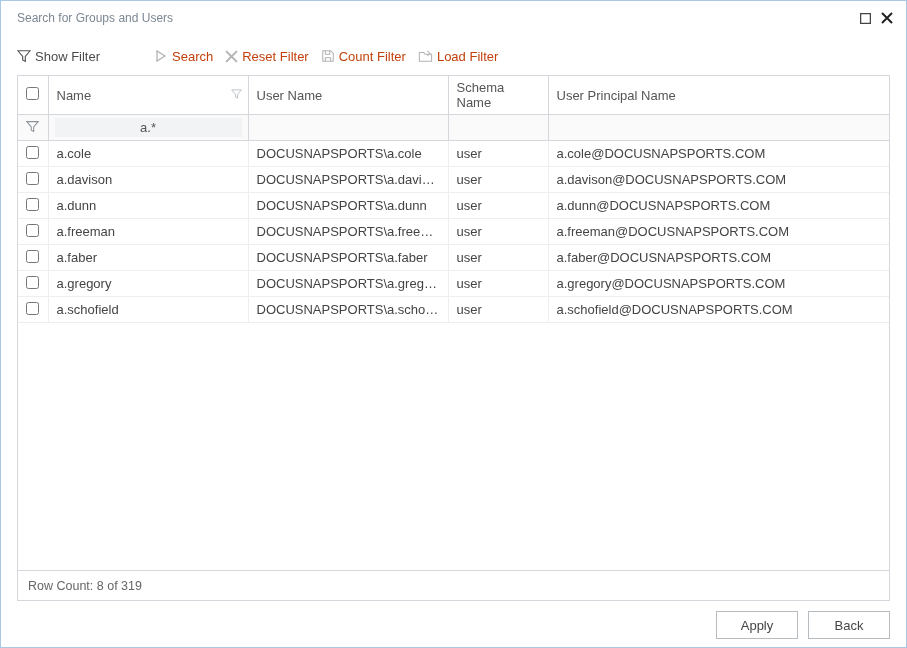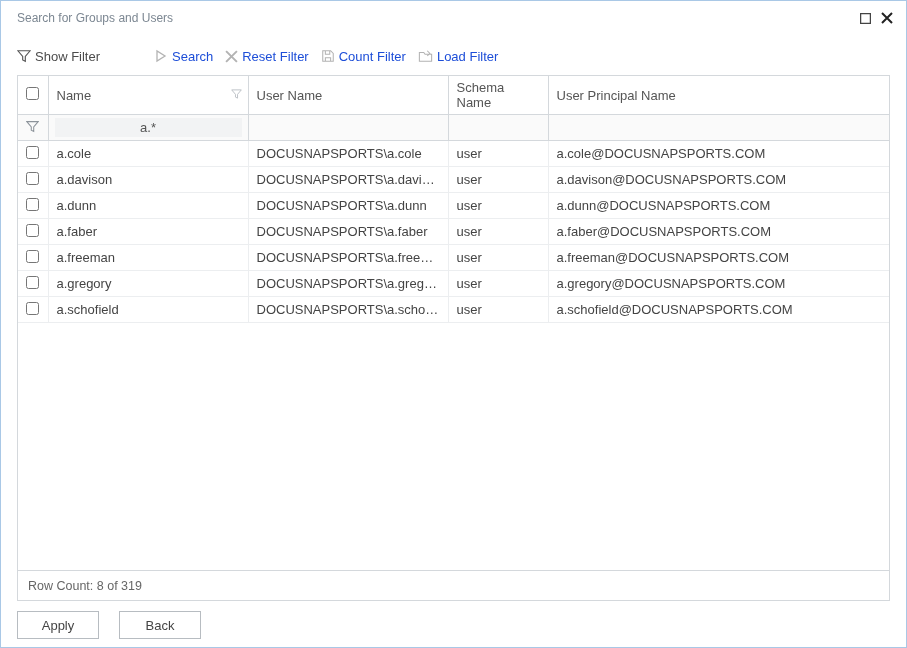--- a/index.html
+++ b/index.html
@@ -59,21 +59,21 @@
   }
   .tb-group { display: flex; align-items: center; gap: 12px; }
   .tb-btn {
     display: flex;
     align-items: center;
     gap: 4px;
     color: #4b4b4b;
     cursor: pointer;
     font-size: 13px;
   }
-  .tb-btn.disabled { color: #1d4ed8; cursor: default; }
+  .tb-btn.disabled { color: #c2410c; cursor: default; }
   .tb-btn svg { flex-shrink: 0; }
   .tb-spacer { width: 18px; }
   .grid-wrap {
     flex: 1;
     border: 1px solid #d4d8dc;
     display: flex;
     flex-direction: column;
     min-height: 0;
   }
   table {
@@ -152,22 +152,22 @@
     border-top: 1px solid #d4d8dc;
     padding: 6px 10px;
     font-size: 12.5px;
     color: #666;
     height: 30px;
     display: flex;
     align-items: center;
   }
   .btnbar {
     display: flex;
-    justify-content: flex-start;
-    gap: 20px;
+    justify-content: flex-end;
+    gap: 10px;
     padding: 10px 0 0 0;
   }
   .btn {
     min-width: 82px;
     height: 28px;
     border: 1px solid #b7bcc1;
     background: #fff;
     color: #444;
     font-family: inherit;
     font-size: 13px;
@@ -296,31 +296,31 @@
             </tr>
             <tr>
               <td><input type="checkbox" class="row-chk" style=""></td>
               <td>a.dunn</td>
               <td>DOCUSNAPSPORTS\a.dunn</td>
               <td>user</td>
               <td>a.dunn@DOCUSNAPSPORTS.COM</td>
             </tr>
             <tr>
               <td><input type="checkbox" class="row-chk" style=""></td>
+              <td>a.freeman</td>
+              <td>DOCUSNAPSPORTS\a.freeman</td>
+              <td>user</td>
+              <td>a.freeman@DOCUSNAPSPORTS.COM</td>
+            </tr>
+            <tr>
+              <td><input type="checkbox" class="row-chk" style=""></td>
               <td>a.faber</td>
               <td>DOCUSNAPSPORTS\a.faber</td>
               <td>user</td>
               <td>a.faber@DOCUSNAPSPORTS.COM</td>
-            </tr>
-            <tr>
-              <td><input type="checkbox" class="row-chk" style=""></td>
-              <td>a.freeman</td>
-              <td>DOCUSNAPSPORTS\a.freeman</td>
-              <td>user</td>
-              <td>a.freeman@DOCUSNAPSPORTS.COM</td>
             </tr>
             <tr>
               <td><input type="checkbox" class="row-chk" style=""></td>
               <td>a.gregory</td>
               <td>DOCUSNAPSPORTS\a.gregory</td>
               <td>user</td>
               <td>a.gregory@DOCUSNAPSPORTS.COM</td>
             </tr>
             <tr>
               <td><input type="checkbox" class="row-chk" style=""></td>

